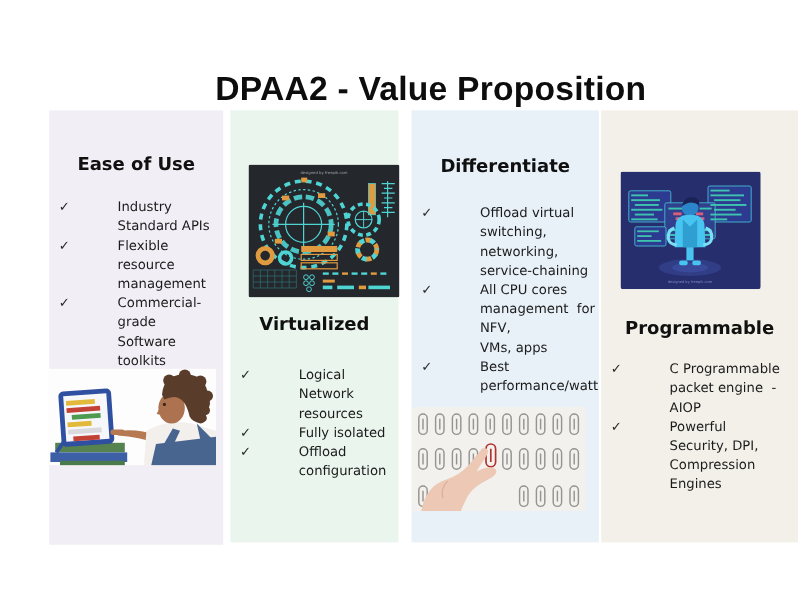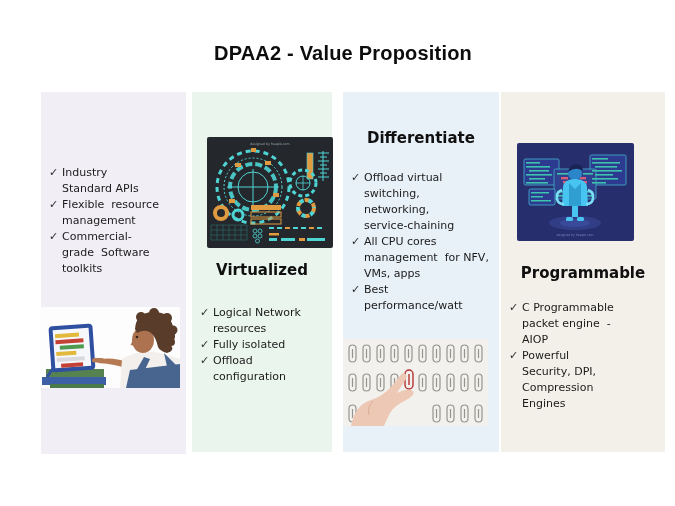--- a/index.html
+++ b/index.html
@@ -3,23 +3,23 @@
 <meta charset="utf-8">
 <style>
   * { box-sizing: border-box; }
   html, body { margin: 0; padding: 0; background: #ffffff; }
   .slide {
     position: relative; width: 675px; height: 506px;
     background: #ffffff; overflow: hidden;
     font-family: "DejaVu Sans", "Liberation Sans", sans-serif;
   }
   .title {
-    position: absolute; left: 143px; top: 42px; width: 400px; margin: 0;
+    position: absolute; left: 143px; top: 42px; width: 400px; margin: 16px;
     text-align: center; font-family: "Liberation Sans", sans-serif;
-    font-size: 20px; font-weight: 700; color: #0d0d0d; letter-spacing: .2px;
+    font-size: 28px; font-weight: 700; color: #0d0d0d; letter-spacing: .2px;
   }
   .col { position: absolute; top: 92px; height: 360px; }
   .col-1 { left: 41px;  width: 145px; height: 362px; }
   .col-2 { left: 192px; width: 140px; }
   .col-3 { left: 343px; width: 156px; }
   .col-4 { left: 501px; width: 164px; }
 
   .col-heading {
     position: absolute; left: 0; right: 0; margin: 0; text-align: center;
     font-size: 15px; font-weight: 700; color: #101010;
@@ -32,37 +32,38 @@
   .checklist {
     position: absolute; left: 8px; right: 2px; margin: 0; padding: 0;
     list-style: none; font-size: 11px; line-height: 16px; color: #1b1b1b;
   }
   .col-1 .checklist { top: 73px; }
   .col-2 .checklist { top: 213px; }
   .col-3 .checklist { top: 78px; }
   .col-4 .checklist { top: 208px; }
   .checklist li { display: flex; align-items: flex-start; }
   .check { flex: 0 0 13px; color: #2b2b2b; }
-  .itext { flex: 1; white-space: pre-wrap; }
+  .itext { flex: 1; white-space: pre-wrap; margin-left: 36px; }
 
   .img-wrap { position: absolute; overflow: hidden; }
   .img-wrap svg { display: block; width: 100%; height: 100%; }
   .img-child     { left: -1px; top: 215px; width: 140px; height: 81px; }
   .img-hud       { left: 15px; top: 45px;  width: 126px; height: 111px; }
   .img-clips     { left: 0;    top: 247px; width: 145px; height: 87px; }
   .img-coder     { left: 16px; top: 51px;  width: 117px; height: 98px; }
 </style>
 </head>
 <body>
 
 <div class="slide">
 
   <h1 class="title">DPAA2 - Value Proposition</h1>
 
   <section class="col col-1" style="background-color: rgb(242, 238, 245);">
+    <h2 class="col-heading">Ease of Use</h2>
     <ul class="checklist">
       <li>
         <span class="check">✓</span>
         <span class="itext">Industry
 Standard APIs</span>
       </li>
       <li>
         <span class="check">✓</span>
         <span class="itext">Flexible  resource
 management</span>

